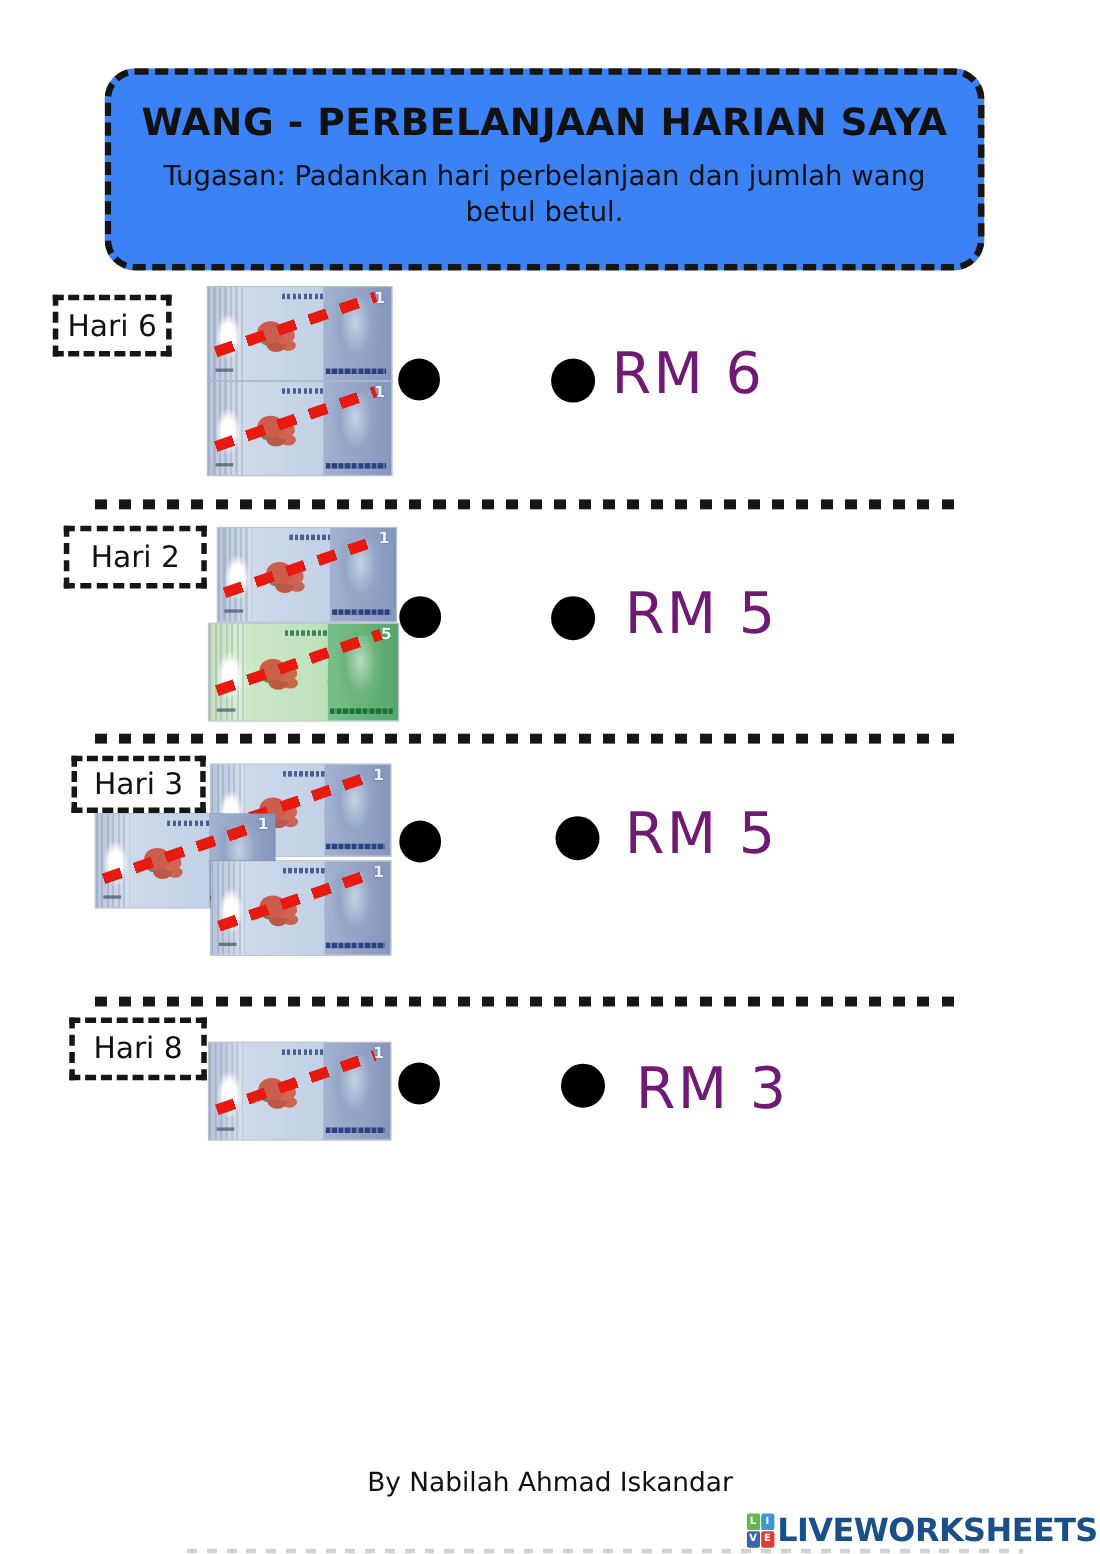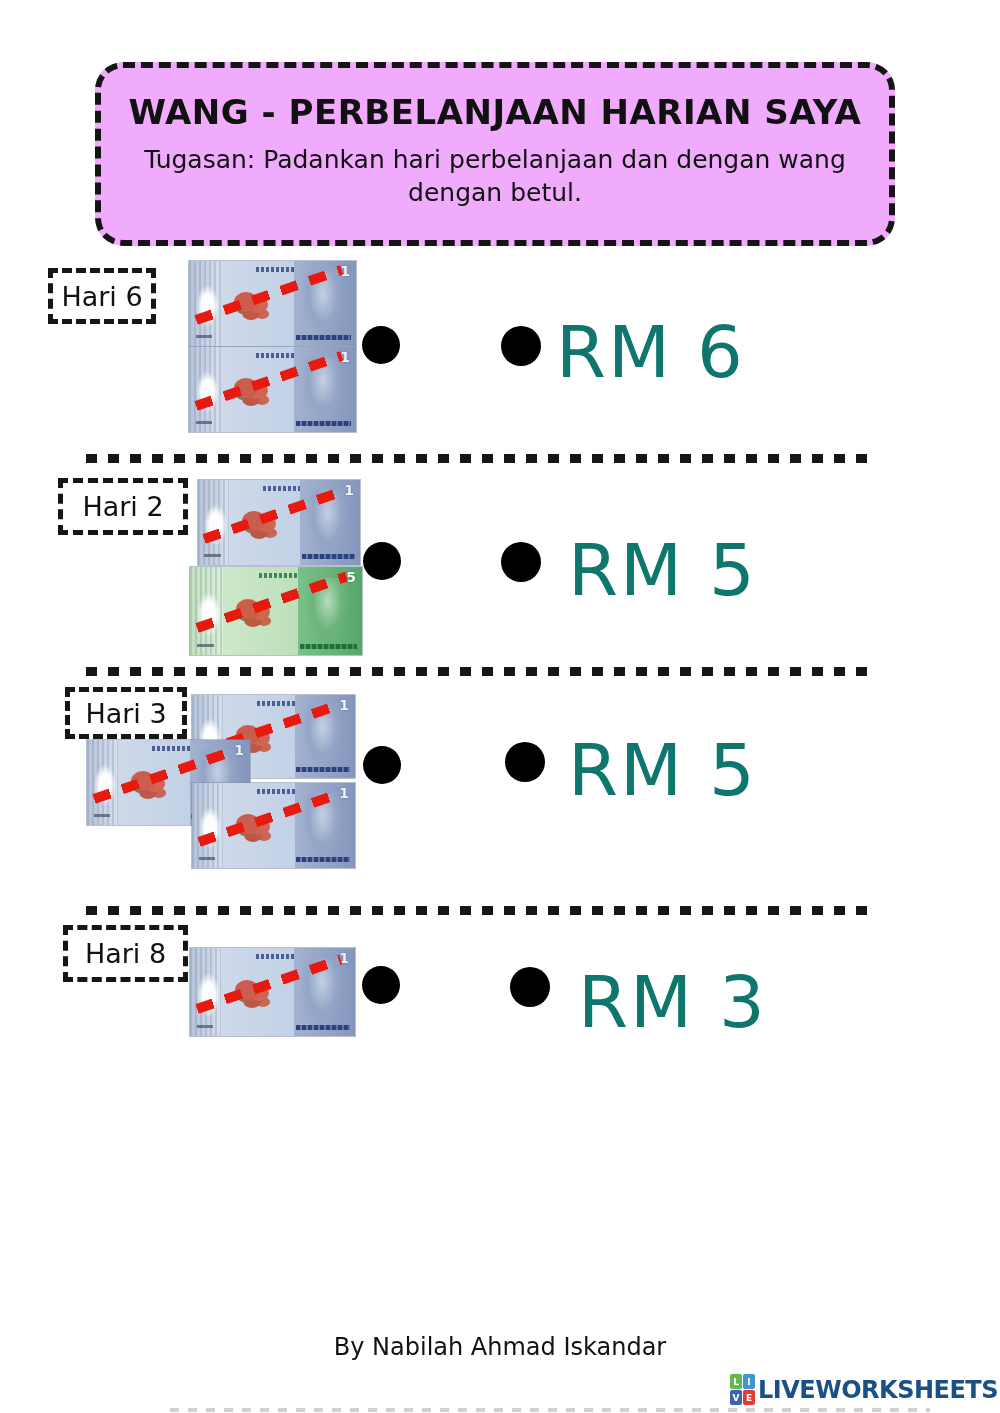--- a/index.html
+++ b/index.html
@@ -6,21 +6,21 @@
   html,body { background:#ffffff; }
   .page {
     position:relative; width:1000px; height:1413px; background:#ffffff;
     font-family:"DejaVu Sans", sans-serif; overflow:hidden; margin:0 auto;
   }
 
   
   .title-box {
     position:absolute; left:95px; top:62px; width:800px; height:184px;
     border:6px dashed #151515; border-radius:28px; text-align:center;
-    background:#f0abfc;
+    background:#3b82f6;
   }
   .title-box .title {
     margin-top:24px; font-size:34px; font-weight:bold; color:#111;
     letter-spacing:0.5px;
   }
   .title-box .subtitle {
     margin:12px 26px 0 26px; font-size:25px; color:#111; line-height:1.3;
   }
 
   
@@ -129,21 +129,21 @@
   
   .dot { position:absolute; border-radius:50%; background:#000; cursor:pointer; }
   .dotL { width:38px; height:38px; }
   .dotR { width:40px; height:40px; }
   .dL1 { left:362px; top:326px; } .dL2 { left:363px; top:542px; }
   .dL3 { left:363px; top:746px; } .dL4 { left:362px; top:966px; }
   .dR1 { left:501px; top:326px; } .dR2 { left:501px; top:542px; }
   .dR3 { left:505px; top:742px; } .dR4 { left:510px; top:967px; }
 
   
-  .rm { position:absolute; font-size:72px; color:#0f766e; letter-spacing:2px; }
+  .rm { position:absolute; font-size:52px; color:#701a75; letter-spacing:2px; }
   .rm1 { left:556px; top:310px; }
   .rm2 { left:568px; top:528px; }
   .rm3 { left:568px; top:728px; }
   .rm4 { left:578px; top:960px; }
 
   
   .credit {
     position:absolute; left:0; right:0; top:1333px; text-align:center;
     font-size:24px; color:#111;
   }
@@ -155,36 +155,36 @@
     grid-template-columns:1fr 1fr; grid-template-rows:1fr 1fr; gap:1px;
   }
   .lw-tile {
     color:#fff; font-size:9px; font-weight:bold; display:flex;
     align-items:center; justify-content:center; border-radius:2px;
     font-family:"DejaVu Sans", sans-serif;
   }
   .tile-l { background:#62b84e; } .tile-i { background:#3e97d4; }
   .tile-v { background:#3c63ad; } .tile-e { background:#e23b34; }
   .lw-text {
-    font-size:24px; font-weight:bold; color:#1a4f87; letter-spacing:-0.5px;
+    font-size:29px; font-weight:bold; color:#1a4f87; letter-spacing:-0.5px;
     white-space:nowrap;
   }
   .cutline {
     position:absolute; left:170px; top:1408px; width:760px; height:4px; opacity:.85;
     background:repeating-linear-gradient(90deg,#c9c9c9 0 9px, transparent 9px 18px);
   }
 </style>
 </head>
 <body>
 
 <div class="page">
 
   <div class="title-box">
     <div class="title">WANG - PERBELANJAAN HARIAN SAYA</div>
-    <div class="subtitle">Tugasan: Padankan hari perbelanjaan dan dengan wang dengan betul.</div>
+    <div class="subtitle">Tugasan: Padankan hari perbelanjaan dan jumlah wang betul betul.</div>
   </div>
 
   <div class="day-label lbl1">
     <span>Hari 6</span>
   </div>
 
   <div class="note r1n1">
     <div class="band"></div>
     <div class="wm"></div>
     <div class="mid"></div>

